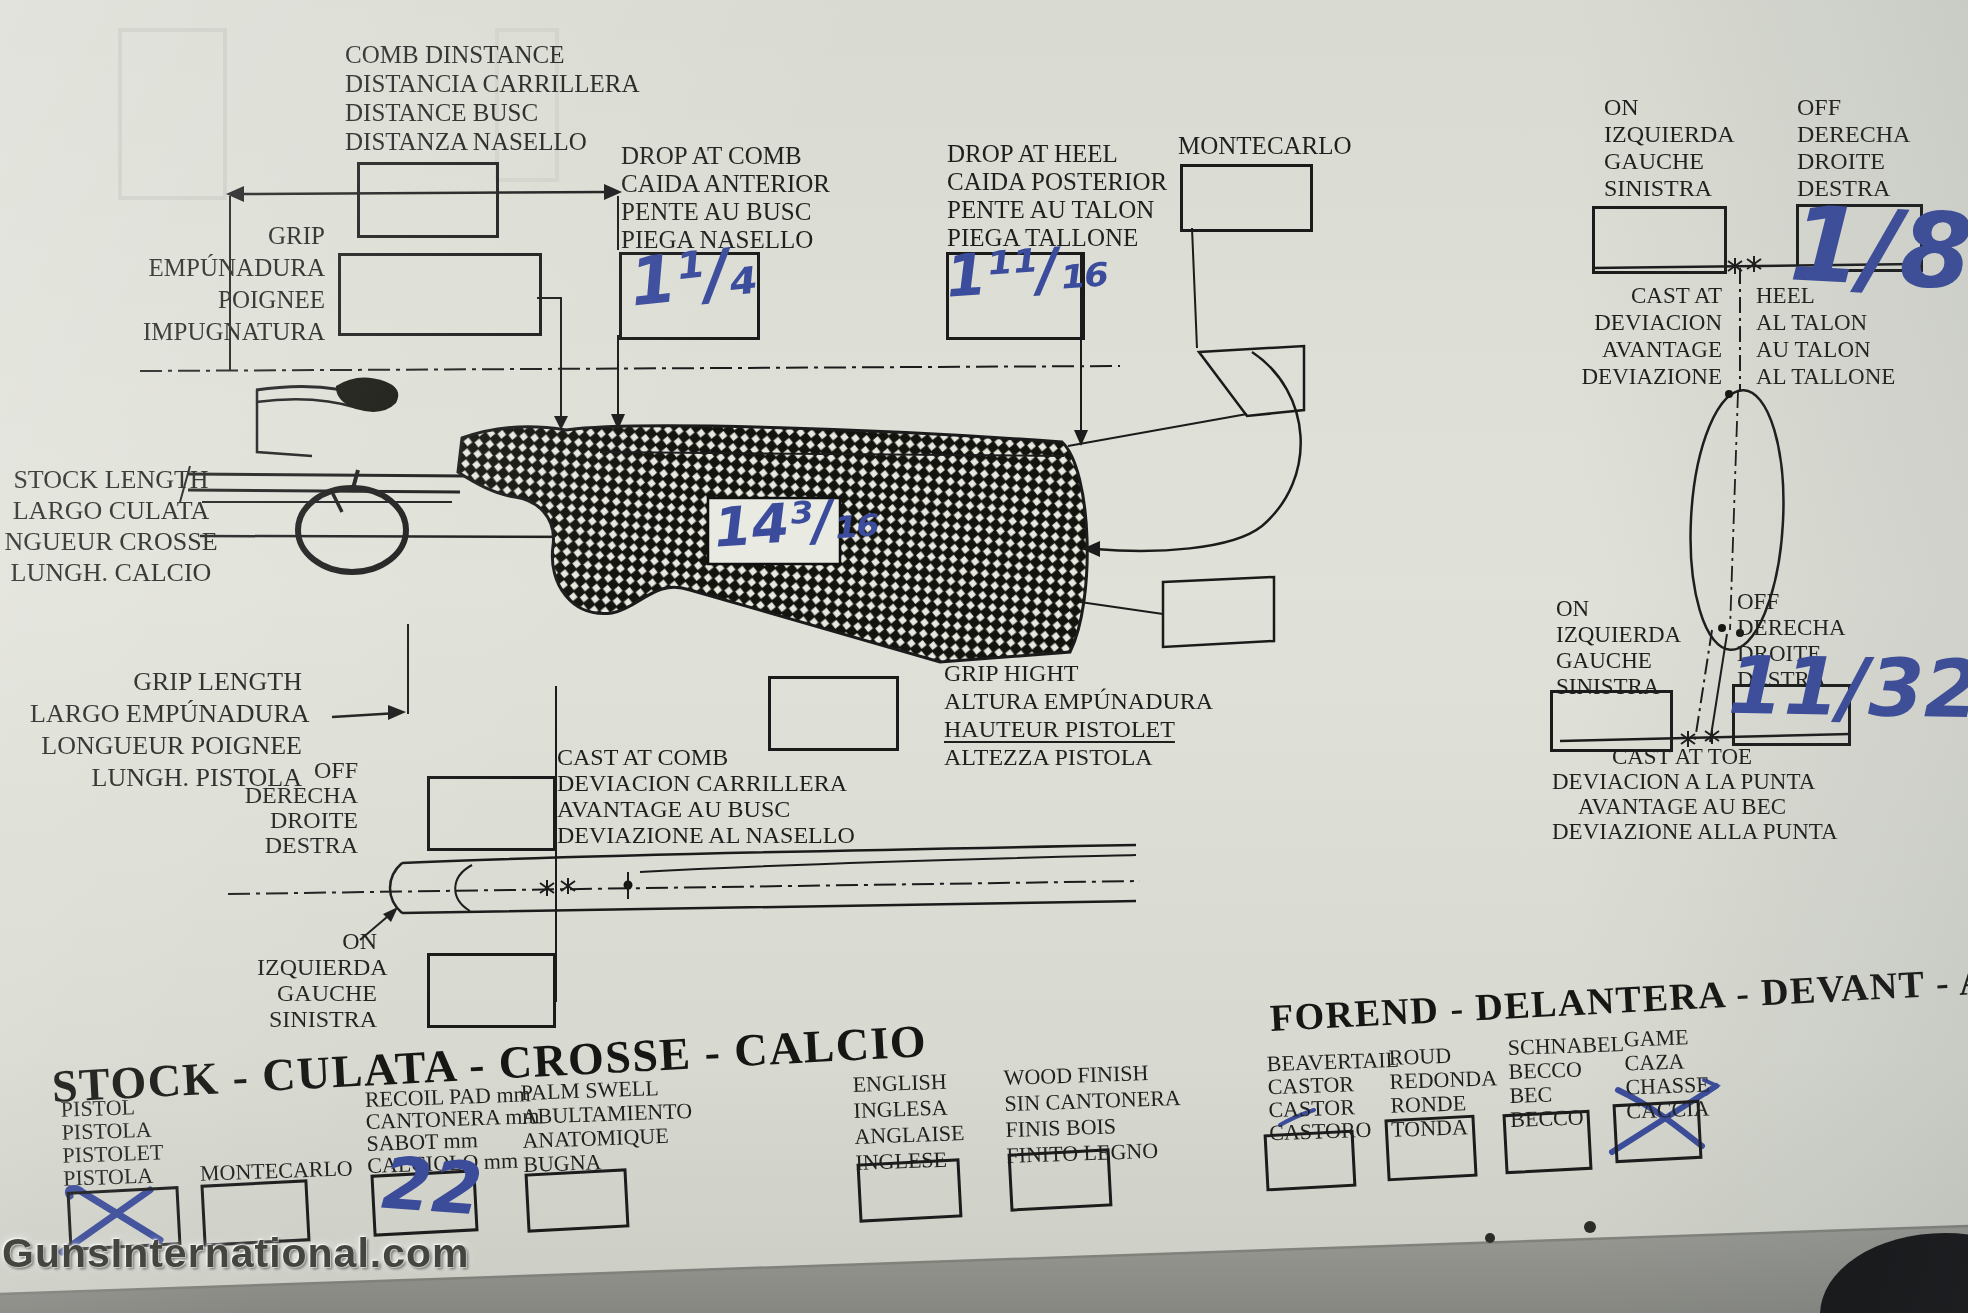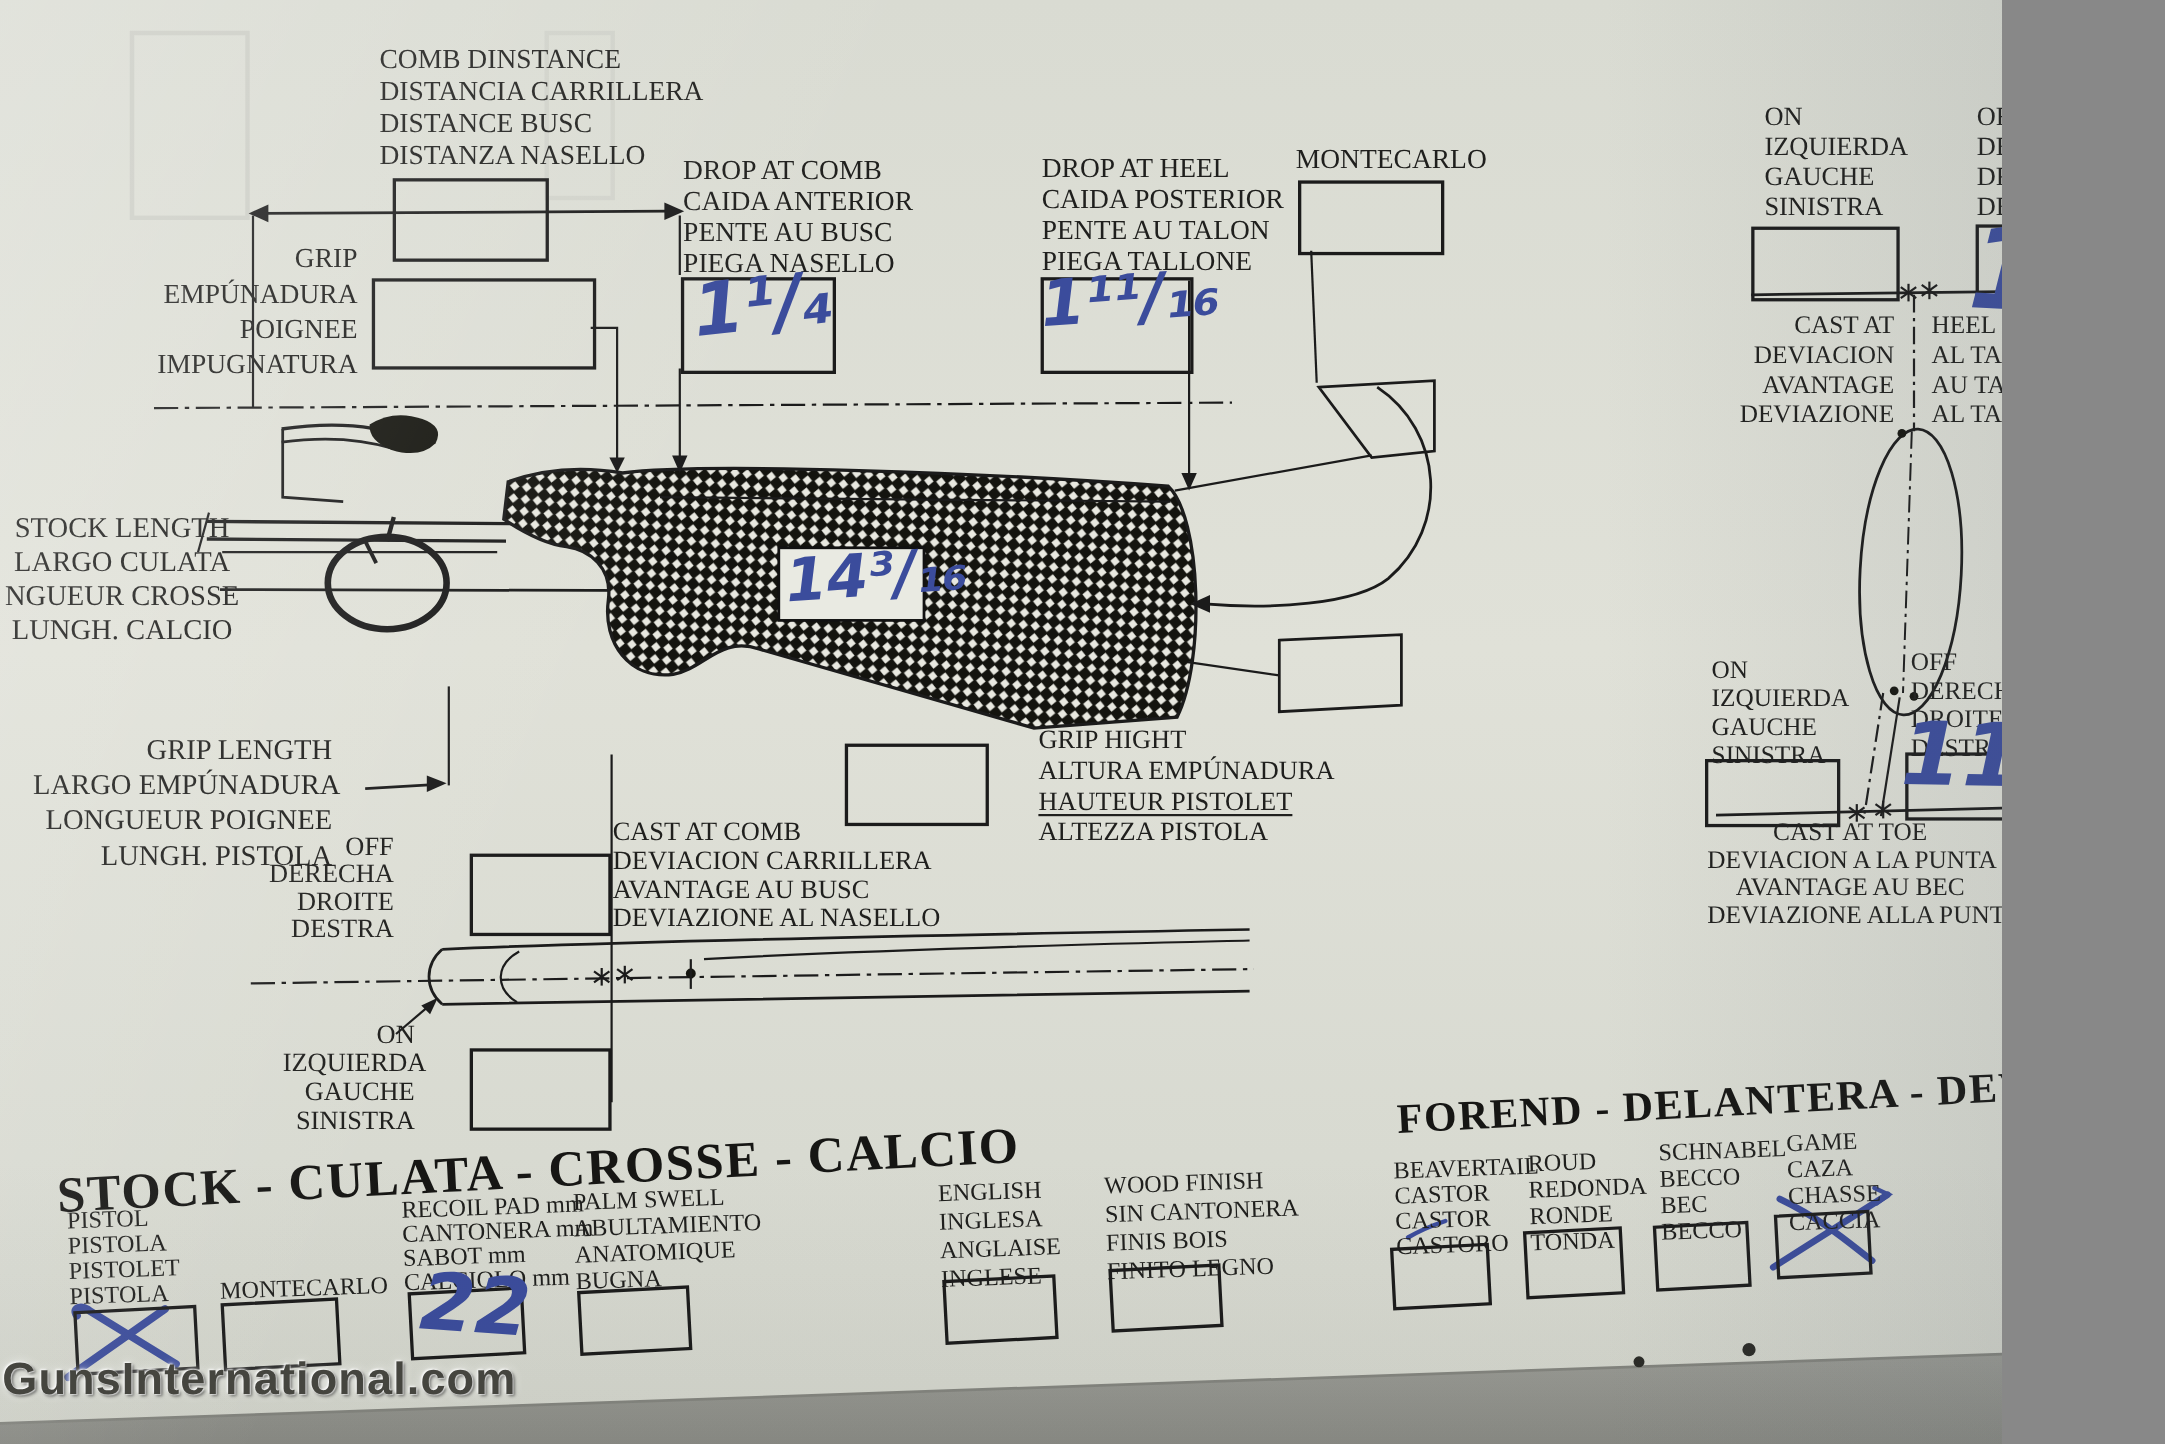--- a/index.html
+++ b/index.html
@@ -1,16 +1,16 @@
 <!DOCTYPE html>
 <html><head>
 <meta charset="utf-8">
 <style>
   html,body{margin:0;padding:0;background:#888;}
-  .canvas{position:relative;width:1820px;height:1313px;overflow:hidden;
+  .canvas{position:relative;width:1968px;height:1313px;overflow:hidden;
     background:linear-gradient(180deg,#d9dbd2 0%,#e0e1d8 45%,#d8dad1 80%,#d3d5cc 100%);
     font-family:"Liberation Serif",serif;}
   .art{position:absolute;left:0;top:0;}
   .lbl{position:absolute;color:#1f1f1d;line-height:1.14;white-space:nowrap;}
   .lbl.r{text-align:right;}
   .lbl.c{text-align:center;}
   .fbox{position:absolute;border:3px solid #1b1b1b;background:transparent;}
   .pen{position:absolute;font-family:"DejaVu Sans",sans-serif;font-style:italic;font-weight:bold;
     color:#3b4c9c;white-space:nowrap;line-height:1;}
   .hdg{position:absolute;font-weight:bold;color:#161614;white-space:nowrap;letter-spacing:1.5px;

